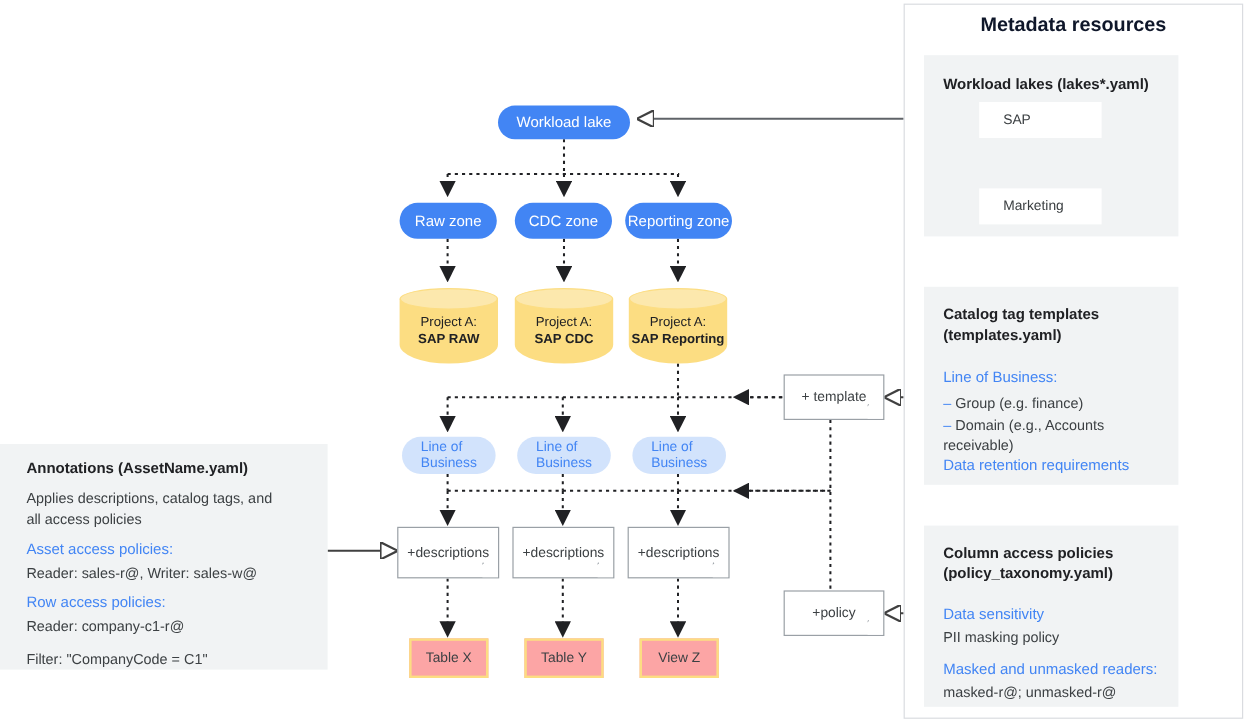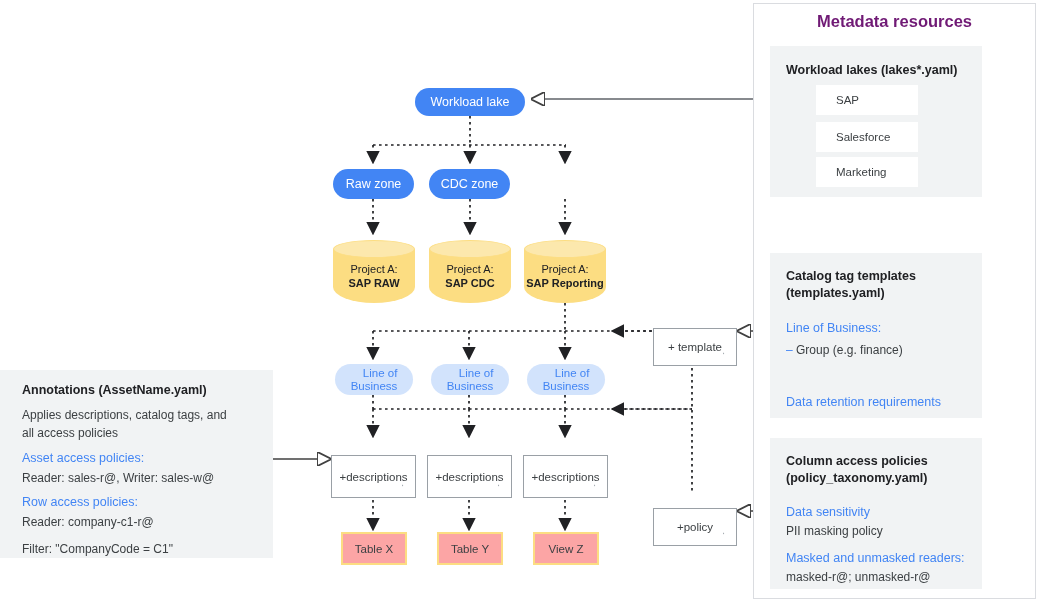--- a/index.html
+++ b/index.html
@@ -14,21 +14,21 @@
   #canvas { position: absolute; inset: 0; width: 1040px; height: 602px; }
   svg.wires { position: absolute; left: 0; top: 0; width: 1040px; height: 602px; pointer-events: none; }
 
   
   .panel {
     position: absolute; left: 753px; top: 3px; width: 283px; height: 596px;
     border: 1px solid #dadce0; background: #fff;
   }
   .panel-title {
     position: absolute; left: 753px; top: 12px; width: 283px;
-    text-align: center; font-size: 16.5px; font-weight: bold; color: #701a75;
+    text-align: center; font-size: 16.5px; font-weight: bold; color: #0f172a;
   }
   .mbox { position: absolute; background: #f1f3f4; }
   .mbox-title { font-size: 12.5px; font-weight: bold; color: #202124; line-height: 17px; }
   .yaml-item {
     position: absolute; background: #ffffff; font-size: 11.5px; color: #3c4043;
     display: flex; align-items: center; padding-left: 20px;
   }
   .blue-h { color: #4285f4; font-size: 12.5px; line-height: 18px; }
   .plain { color: #3c4043; font-size: 12px; line-height: 18px; }
   .dash-line { color: #3c4043; font-size: 12px; line-height: 17px; }
@@ -44,42 +44,42 @@
   .annot-h { position: absolute; left: 22px; font-size: 12.5px; color: #4285f4; }
 
   
   .pill {
     position: absolute; background: #4285f4; color: #fff; border-radius: 999px;
     display: flex; align-items: center; justify-content: center; text-align: center;
     font-size: 12.5px; line-height: 14px;
   }
   .lob {
     position: absolute; background: #d2e3fc; color: #4285f4; border-radius: 999px;
-    display: flex; align-items: center; justify-content: center; text-align: right;
+    display: flex; align-items: center; justify-content: center; text-align: left;
     font-size: 11.5px; line-height: 13px;
   }
   .cyl { position: absolute; }
   .cyl .body {
     position: absolute; left: 0; top: 9px; width: 100%; height: calc(100% - 9px);
     background: #fcdd82; border-radius: 0 0 50% 50% / 0 0 16px 16px;
   }
   .cyl .top {
     position: absolute; left: 0; top: 0; width: 100%; height: 18px;
     background: #fce8ad; border: 1px solid #fcdd82; border-radius: 50%;
   }
   .cyl .lbl {
     position: absolute; left: 0; right: 0; top: 22px; text-align: center;
     font-size: 11px; line-height: 14px; color: #202124;
   }
   .cyl .lbl b { font-weight: bold; }
 
   .note {
     position: absolute; background: #ffffff; border: 1px solid #9aa0a6;
     font-size: 11.5px; color: #3c4043;
-    display: flex; align-items: center; justify-content: center; margin-top: 16px;
+    display: flex; align-items: center; justify-content: center;
   }
   .note-fold-wrap { position: absolute; right: 0; bottom: 0; width: 13px; height: 13px; overflow: hidden; }
   .note-fold-wrap:before {
     content:""; position:absolute; right:-1px; bottom:-1px; width:18px; height:18px;
     background:#fff; border-top:1px solid #9aa0a6; transform: rotate(-45deg); transform-origin: 100% 100%;
   }
   .tbl {
     position: absolute; background: #fca5a5; border: 2px solid #fcdd82;
     font-size: 11.5px; color: #3c4043;
     display: flex; align-items: center; justify-content: center;
@@ -151,20 +151,23 @@
     <div class="annot-p" style="top:99px;">Reader: sales-r@, Writer: sales-w@</div>
     <div class="annot-h" style="top:125px;">Row access policies:</div>
     <div class="annot-p" style="top:143px;">Reader: company-c1-r@</div>
     <div class="annot-p" style="top:170px;">Filter: "CompanyCode = C1"</div>
   </div>
 
   <div class="pill" style="left:415px; top:88px; width:110px; height:28px;">Workload lake</div>
 
   <div class="pill" style="left:333px; top:169px; width:81px; height:30px;">Raw zone</div>
   <div class="pill" style="left:429px; top:169px; width:81px; height:30px;">CDC zone</div>
+  <div class="pill" style="left:521px; top:169px; width:89px; height:30px;">
+      <span>Reporting zone</span>
+    </div>
 
   <div class="cyl" style="left:333px; top:240px; width:82px; height:63px;">
     <div class="body"></div>
     <div class="top"></div>
     <div class="lbl">
       <span>Project A:</span><br>
       <b>SAP RAW</b>
     </div>
   </div>
   <div class="cyl" style="left:429px; top:240px; width:82px; height:63px;">
@@ -220,30 +223,33 @@
   <div class="tbl" style="left:437px; top:532px; width:66px; height:33px;">Table Y</div>
   <div class="tbl" style="left:533px; top:532px; width:66px; height:33px;">View Z</div>
 
   <div class="panel"></div>
   <div class="panel-title">Metadata resources</div>
 
   <div class="mbox" style="left:770px; top:46px; width:212px; height:151px;">
     <div class="mbox-title" style="position:absolute; left:16px; top:16px;">Workload lakes (lakes*.yaml)</div>
   </div>
   <div class="yaml-item" style="left:816px; top:85px; width:102px; height:30px;">SAP</div>
-  <div class="yaml-item" style="left:816px; top:122px; width:102px; height:30px;">Salesforce</div>
   <div class="yaml-item" style="left:816px; top:157px; width:102px; height:30px;">Marketing</div>
 
-  <div class="mbox" style="left:770px; top:253px; width:212px; height:165px;">
+  <div class="mbox" style="left:770px; top:239px; width:212px; height:165px;">
     <div class="mbox-title" style="position:absolute; left:16px; top:15px;">Catalog tag templates</div>
     <div class="mbox-title" style="position:absolute; left:16px; top:32px;">(templates.yaml)</div>
     <div class="blue-h" style="position:absolute; left:16px; top:66px;">Line of Business:</div>
     <div class="dash-line" style="position:absolute; left:16px; top:89px;">
       <i>–</i>
       <span>Group (e.g. finance)</span>
+    </div>
+    <div class="dash-line" style="position:absolute; left:16px; top:107px;">
+      <i>–</i>
+      <span>Domain (e.g., Accounts receivable)</span>
     </div>
     <div class="blue-h" style="position:absolute; left:16px; top:140px;">Data retention requirements</div>
   </div>
 
   <div class="mbox" style="left:770px; top:438px; width:212px; height:151px;">
     <div class="mbox-title" style="position:absolute; left:16px; top:15px;">Column access policies</div>
     <div class="mbox-title" style="position:absolute; left:16px; top:32px;">(policy_taxonomy.yaml)</div>
     <div class="blue-h" style="position:absolute; left:16px; top:65px;">Data sensitivity</div>
     <div class="plain" style="position:absolute; left:16px; top:84px;">PII masking policy</div>
     <div class="blue-h" style="position:absolute; left:16px; top:111px;">Masked and unmasked readers:</div>

